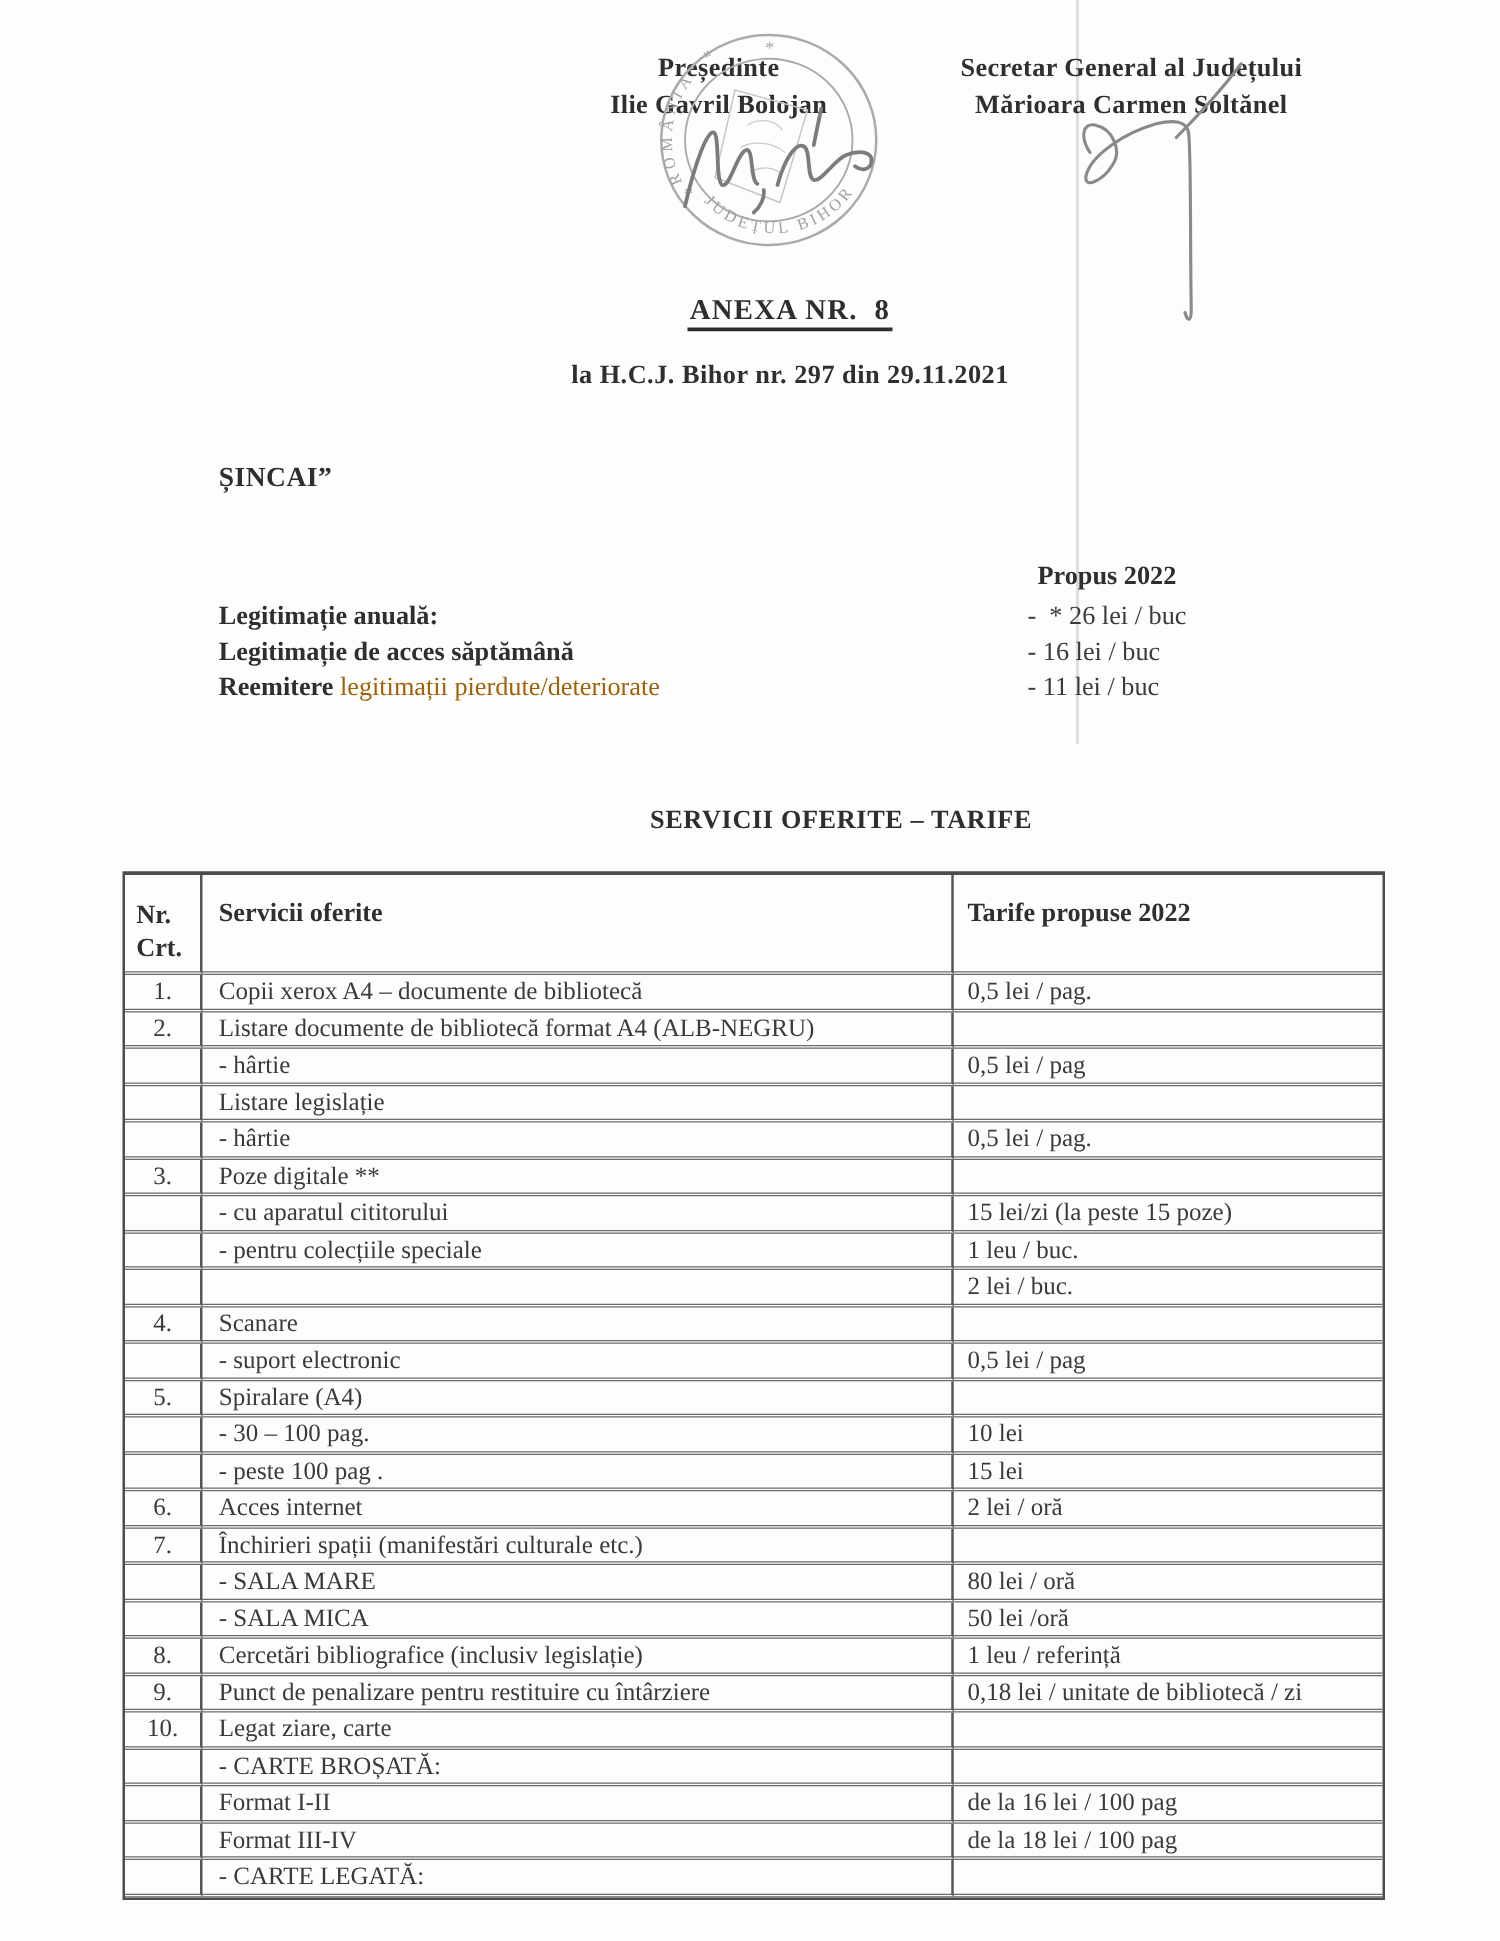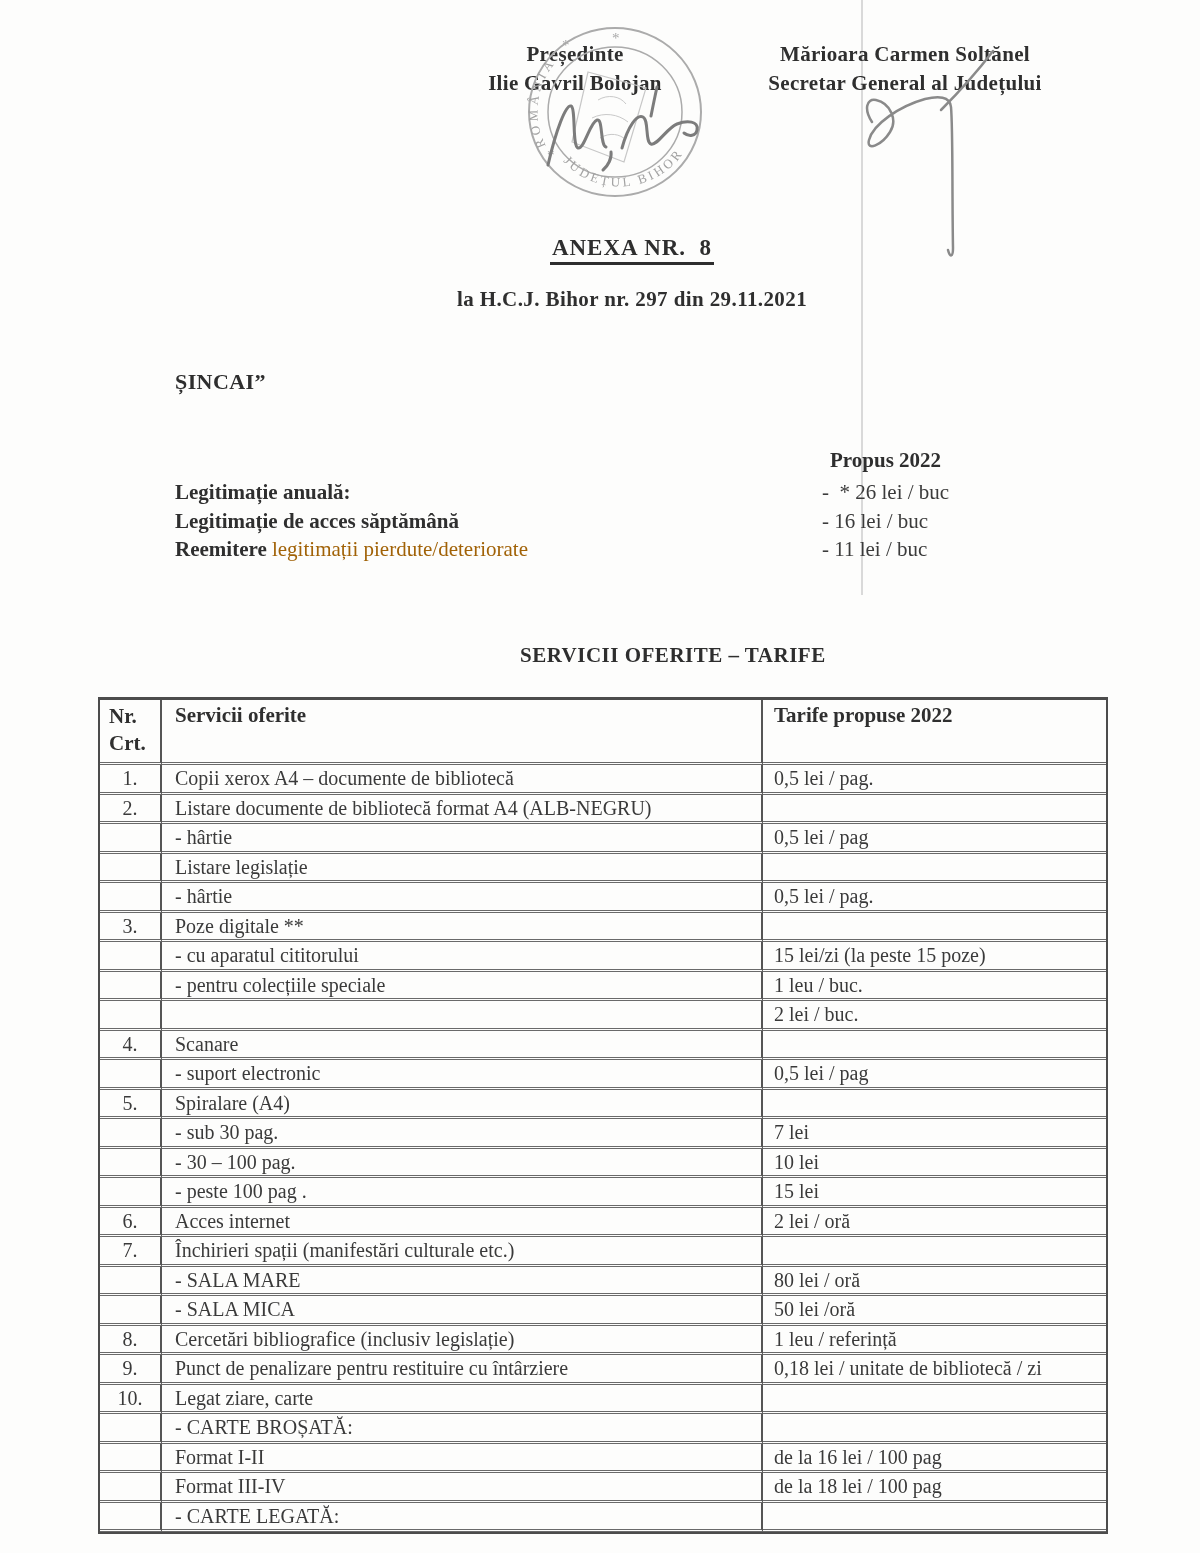--- a/index.html
+++ b/index.html
@@ -46,21 +46,21 @@
   .svc-table col.col-tariff{width:343px;}
   .svc-table th,.svc-table td{
     border-right:2px solid #555;
     border-bottom:3px double #6a6a6a;
     padding:0;overflow:hidden;white-space:nowrap;
   }
   .svc-table th:last-child,.svc-table td:last-child{border-right:none;}
   .svc-table th{
     height:59px;vertical-align:top;text-align:left;
     font-size:21px;font-weight:bold;color:#2f2f2f;
-    padding-top:3px;
+    padding-top:18px;
   }
   .svc-table th.c-nr{text-align:left;padding-left:9px;line-height:27px;}
   .svc-table th.c-service{padding-left:13px;}
   .svc-table th.c-tariff{padding-left:11px;}
   .svc-table td{height:26.5px;line-height:26px;vertical-align:middle;}
   .svc-table td.c-nr{text-align:center;}
   .svc-table td.c-service{padding-left:13px;}
   .svc-table td.c-tariff{padding-left:11px;}
   svg text{font-family:"Liberation Serif","DejaVu Serif",serif;}
 </style>
@@ -70,22 +70,22 @@
 <div class="page">
 
   <div class="abs fold-line"></div>
 
   <div class="abs signatory" style="left:425px;top:40px;width:300px;">
     <div>Președinte</div>
     <div>Ilie Gavril Bolojan</div>
   </div>
 
   <div class="abs signatory" style="left:745px;top:40px;width:320px;">
+    <div>Secretar General al Județului</div>
     <div>Mărioara Carmen Soltănel</div>
-    <div>Secretar General al Județului</div>
   </div>
 
   <svg class="abs" style="left:0;top:0;" width="1200" height="340" viewBox="0 0 1200 340">
     <defs>
       <path id="arcL" d="M549 151 A76 75 0 0 1 603 37"></path>
       <path id="arcB" d="M558 155 A76 75 0 0 0 691 138"></path>
     </defs>
     <g fill="none" stroke="#ababab">
       <ellipse cx="615" cy="112" rx="86" ry="84" stroke-width="2"></ellipse>
       <ellipse cx="615" cy="112" rx="67" ry="65" stroke-width="1.5"></ellipse>
@@ -211,25 +211,20 @@
           <td class="c-service">- suport electronic</td>
           <td class="c-tariff">0,5 lei / pag</td>
         </tr>
         <tr>
           <td class="c-nr">5.</td>
           <td class="c-service">Spiralare (A4)</td>
           <td class="c-tariff"></td>
         </tr>
         <tr>
           <td class="c-nr"></td>
-          <td class="c-service">- sub 30 pag.</td>
-          <td class="c-tariff">7 lei</td>
-        </tr>
-        <tr>
-          <td class="c-nr"></td>
           <td class="c-service">- 30 – 100 pag.</td>
           <td class="c-tariff">10 lei</td>
         </tr>
         <tr>
           <td class="c-nr"></td>
           <td class="c-service">- peste 100 pag .</td>
           <td class="c-tariff">15 lei</td>
         </tr>
         <tr>
           <td class="c-nr">6.</td>

